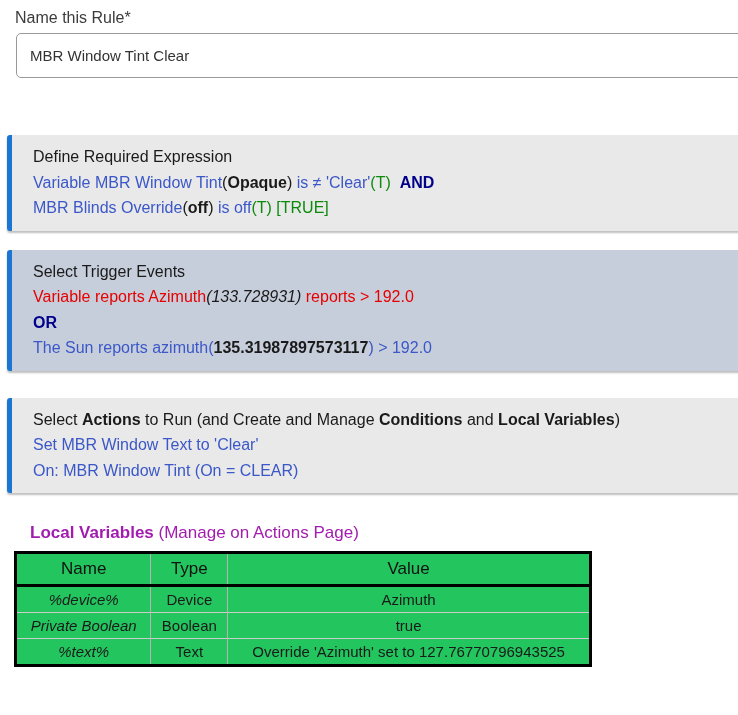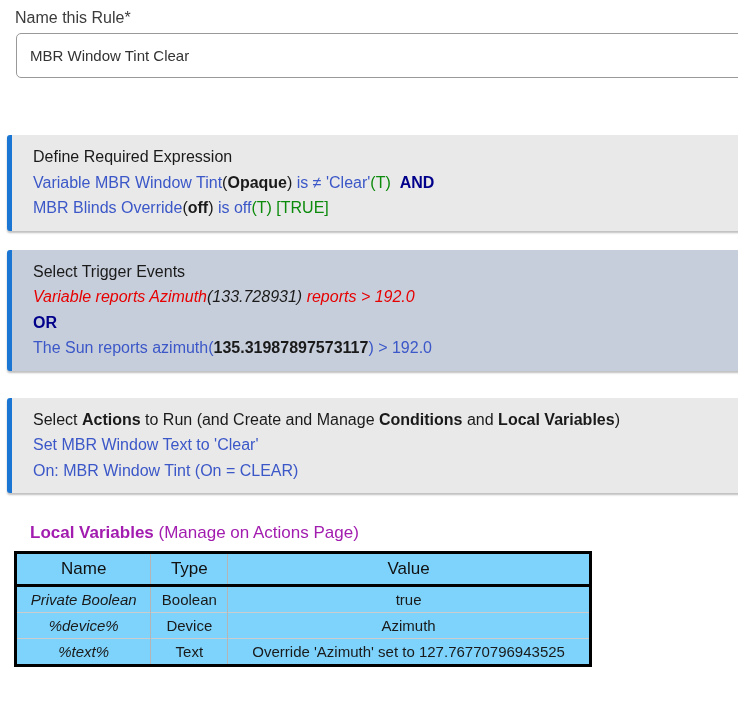--- a/index.html
+++ b/index.html
@@ -43,36 +43,36 @@
     box-shadow:0 2px 2px rgba(0,0,0,0.25);
   }
   .section.gray{background:var(--sec-gray);}
   .section.bluegray{background:var(--sec-bluegray);}
   .section.s1{margin-bottom:19px;}
   .section.s2{margin-bottom:27px;}
   .sec-line{white-space:pre-wrap;}
   .seg-blue{color:var(--blue);}
   .seg-navy{color:var(--navy);font-weight:700;}
   .seg-green{color:var(--green);}
-  .seg-red{color:var(--red);font-style:italic;}
+  .seg-red{color:var(--red);}
   .seg-black{color:var(--ink);}
   .seg-black-bold{color:var(--ink);font-weight:700;}
   .seg-black-italic{color:var(--ink);font-style:italic;}
   .seg-bold{color:var(--ink);font-weight:700;}
   .lv-heading{
     margin:30px 0 8px 30px;
     font-size:17px;color:#a21caf;
   }
   .lv-heading b{font-weight:700;}
   .lv-table{
     margin-left:14px;
     width:578px;
     border-collapse:collapse;
     border:3px solid #000;
-    background:#7dd3fc;
+    background:#22c55e;
   }
   .lv-table th{
     font-size:17px;font-weight:400;color:#111;
     padding:5px 4px;text-align:center;
     border-bottom:3px solid #000;
     border-right:1px solid #b5b5b5;
   }
   .lv-table td{
     font-size:15px;color:#1a1a1a;
     padding:4px 4px;text-align:center;
@@ -122,28 +122,28 @@
 <table class="lv-table">
   <thead>
     <tr>
       <th class="col-name">Name</th>
       <th class="col-type">Type</th>
       <th class="col-value">Value</th>
     </tr>
   </thead>
   <tbody>
     <tr>
+      <td class="name-cell">%device%</td>
+      <td>Device</td>
+      <td>Azimuth</td>
+    </tr>
+    <tr>
       <td class="name-cell">Private Boolean</td>
       <td>Boolean</td>
       <td>true</td>
-    </tr>
-    <tr>
-      <td class="name-cell">%device%</td>
-      <td>Device</td>
-      <td>Azimuth</td>
     </tr>
     <tr>
       <td class="name-cell">%text%</td>
       <td>Text</td>
       <td>Override 'Azimuth' set to 127.76770796943525</td>
     </tr>
   </tbody>
 </table>
 
 </body></html>

